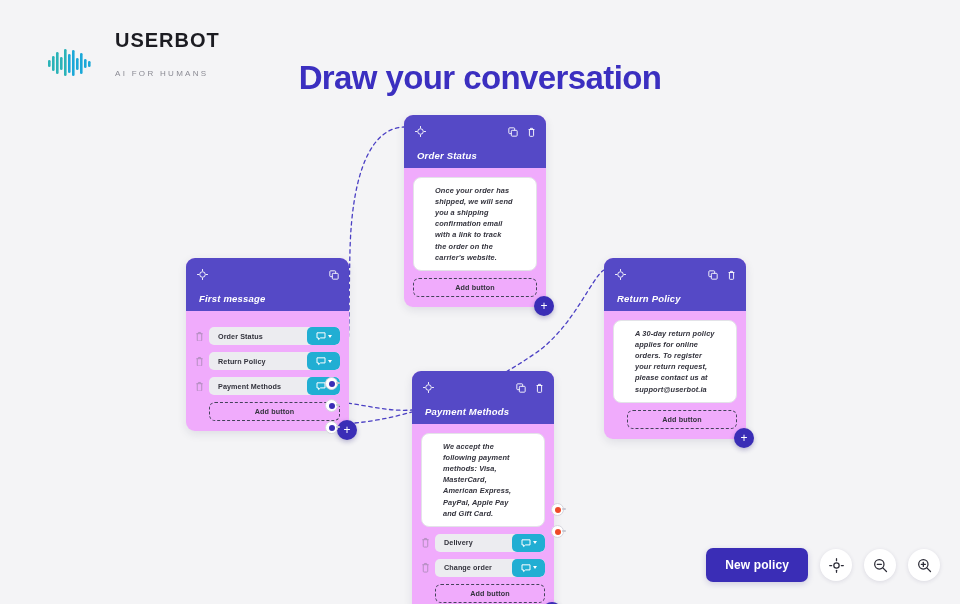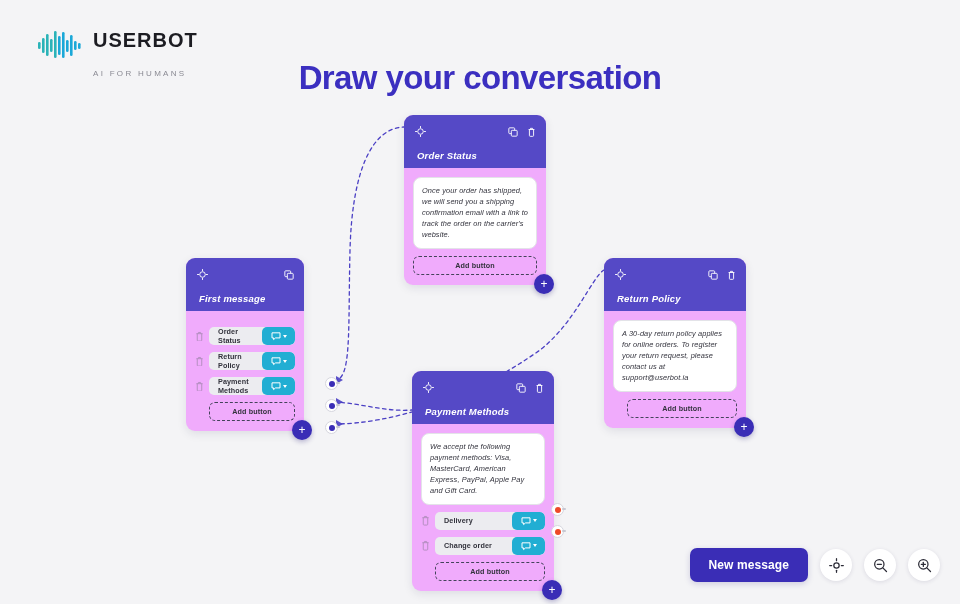--- a/index.html
+++ b/index.html
@@ -15,25 +15,25 @@
     position: relative;
   }
   .canvas {
     position: absolute;
     inset: 0;
   }
 
   
   .logo {
     position: absolute;
-    left: 38px;
+    left: 48px;
     top: 30px;
     display: flex;
-    align-items: flex-start;
-    gap: 9px;
+    align-items: flex-end;
+    gap: 21px;
   }
   .logo-mark {
     width: 46px;
     height: 30px;
     display: block;
   }
   .logo-words {
     display: flex;
     flex-direction: column;
     justify-content: center;
@@ -111,25 +111,25 @@
     font-weight: bold;
     letter-spacing: 0.2px;
   }
   .node-body {
     padding: 9px 9px 10px 9px;
     position: relative;
   }
   .bubble {
     border: 1px solid #e3e3e8;
     border-radius: 8px;
-    padding: 7px 8px;
+    padding: 7px 21px;
     font-size: 7.4px;
     line-height: 1.5;
     font-style: italic;
-    font-weight: normal;
+    font-weight: bold;
     color: #32323c;
     background: #fff;
     letter-spacing: 0.1px;
   }
   .btn-row {
     display: flex;
     align-items: center;
     gap: 5px;
     margin-top: 7px;
   }
@@ -347,21 +347,21 @@
       </span>
       <div class="node-title">Order Status</div>
     </div>
     <div class="node-body">
       <div class="bubble">Once your order has shipped, we will send you a shipping confirmation email with a link to track the order on the carrier's website.</div>
       <div class="add-button nomargin">Add button</div>
     </div>
     <div class="fab" style="right:-8px; bottom:-9px;">+</div>
   </div>
 
-  <div class="node" style="left:186px; top:258px; width:118px;">
+  <div class="node" style="left:186px; top:258px; width:163px;">
     <div class="node-header">
       <span class="hdr-left">
         <svg width="11" height="11" viewBox="0 0 12 12">
             <circle cx="6" cy="6" r="3" fill="none" stroke="#fff" stroke-width="1"></circle>
             <g stroke="#fff" stroke-width="1" stroke-linecap="round">
               <line x1="6" y1="0.5" x2="6" y2="2"></line>
               <line x1="6" y1="10" x2="6" y2="11.5"></line>
               <line x1="0.5" y1="6" x2="2" y2="6"></line>
               <line x1="10" y1="6" x2="11.5" y2="6"></line>
             </g>
@@ -555,21 +555,21 @@
     </div>
 
   <div class="port unlinked" style="left:551px; top:503px;">
       <span class="stub"></span>
     </div>
   <div class="port unlinked" style="left:551px; top:525px;">
       <span class="stub"></span>
     </div>
 
   <div class="toolbar">
-    <button class="new-message">New message</button>
+    <button class="new-message">New policy</button>
     <button class="round-btn">
       <svg width="15" height="15" viewBox="0 0 18 18" fill="none" stroke="#2b2b36" stroke-width="1.5" stroke-linecap="round">
         <circle cx="9" cy="9" r="3.2"></circle>
         <line x1="9" y1="0.8" x2="9" y2="3.2"></line>
         <line x1="9" y1="14.8" x2="9" y2="17.2"></line>
         <line x1="0.8" y1="9" x2="3.2" y2="9"></line>
         <line x1="14.8" y1="9" x2="17.2" y2="9"></line>
       </svg>
     </button>
     <button class="round-btn">

